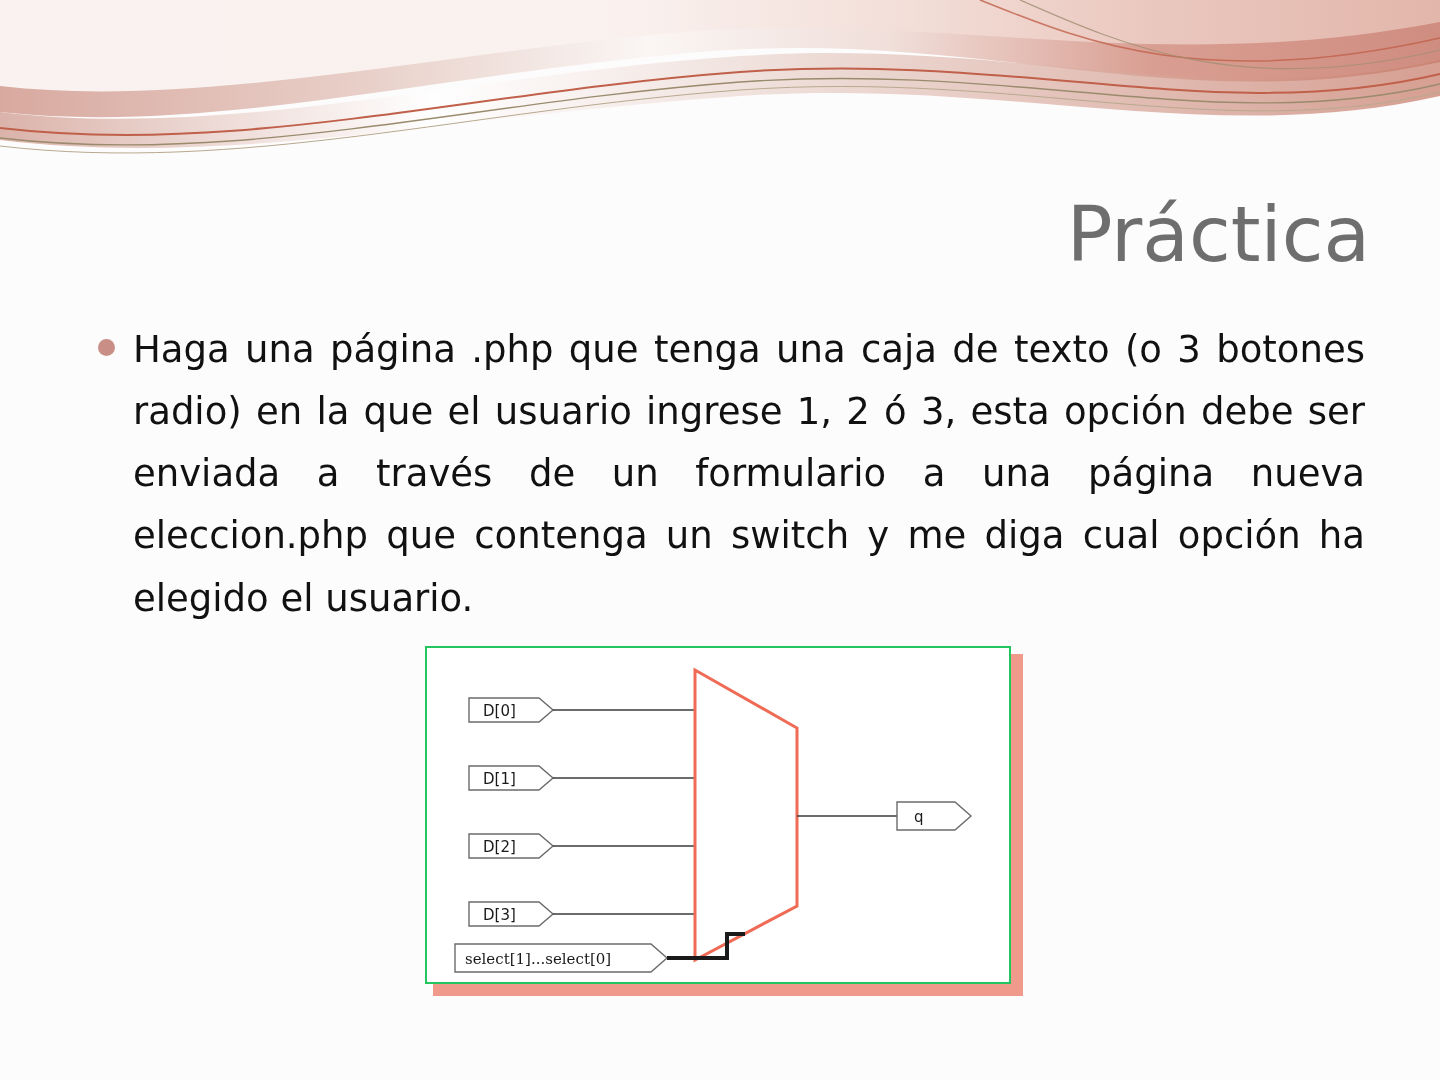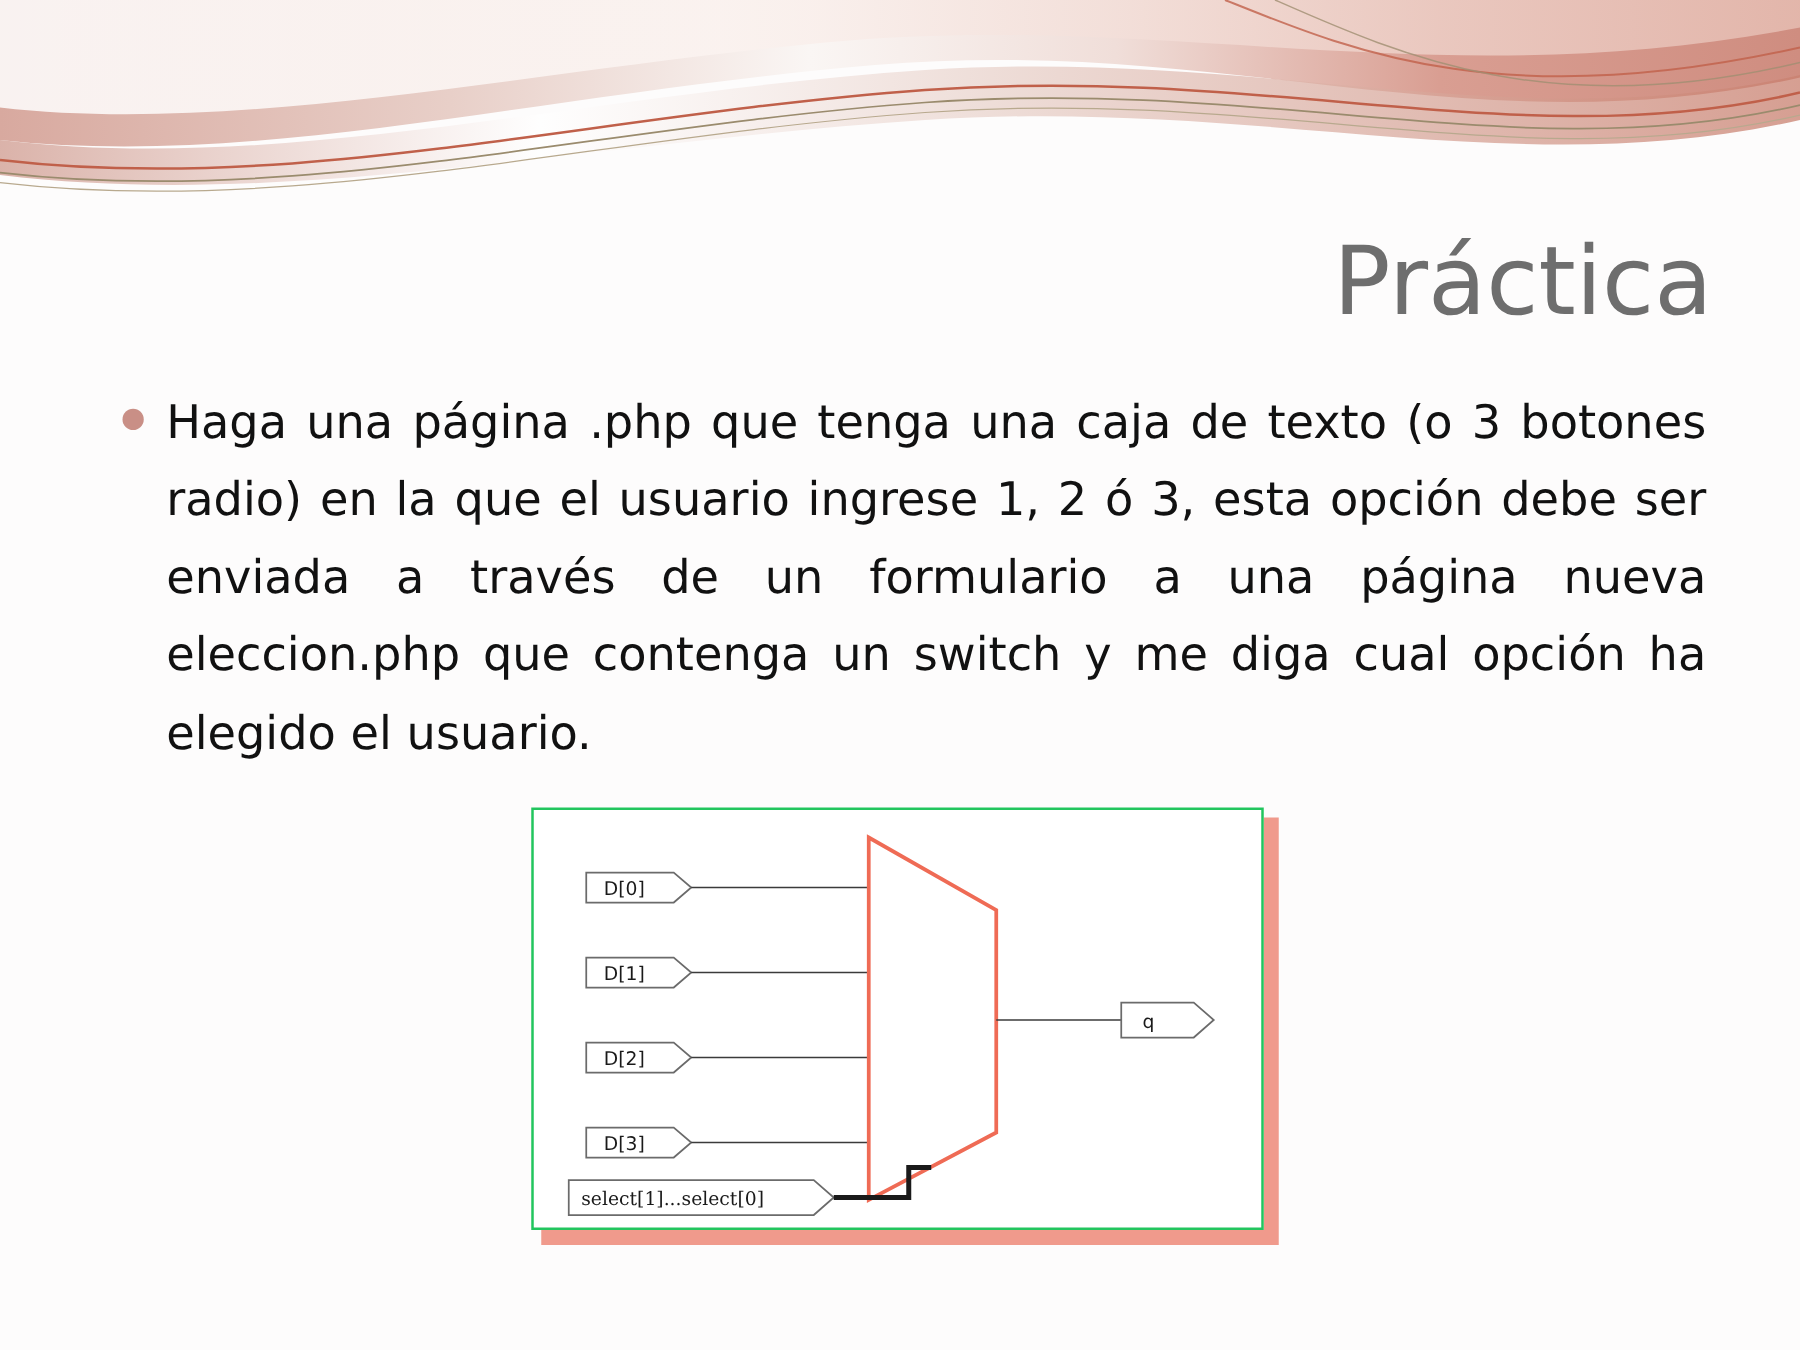--- a/index.html
+++ b/index.html
@@ -29,33 +29,33 @@
     height: 170px;
     overflow: hidden;
   }
   .banner svg {
     display: block;
   }
   
   .title {
     position: absolute;
     right: 70px;
-    top: 185px;
+    top: 195px;
     font-size: 76px;
     color: #6e6e6e;
     font-weight: normal;
     letter-spacing: 0px;
     line-height: 1.05;
     font-family: "DejaVu Sans", sans-serif;
   }
   
   .body-block {
     position: absolute;
     left: 95px;
-    top: 307px;
+    top: 319px;
     width: 1270px;
   }
   .bullet-row {
     position: relative;
     padding-left: 38px;
   }
   .bullet-dot {
     position: absolute;
     left: 3px;
     top: 20px;

